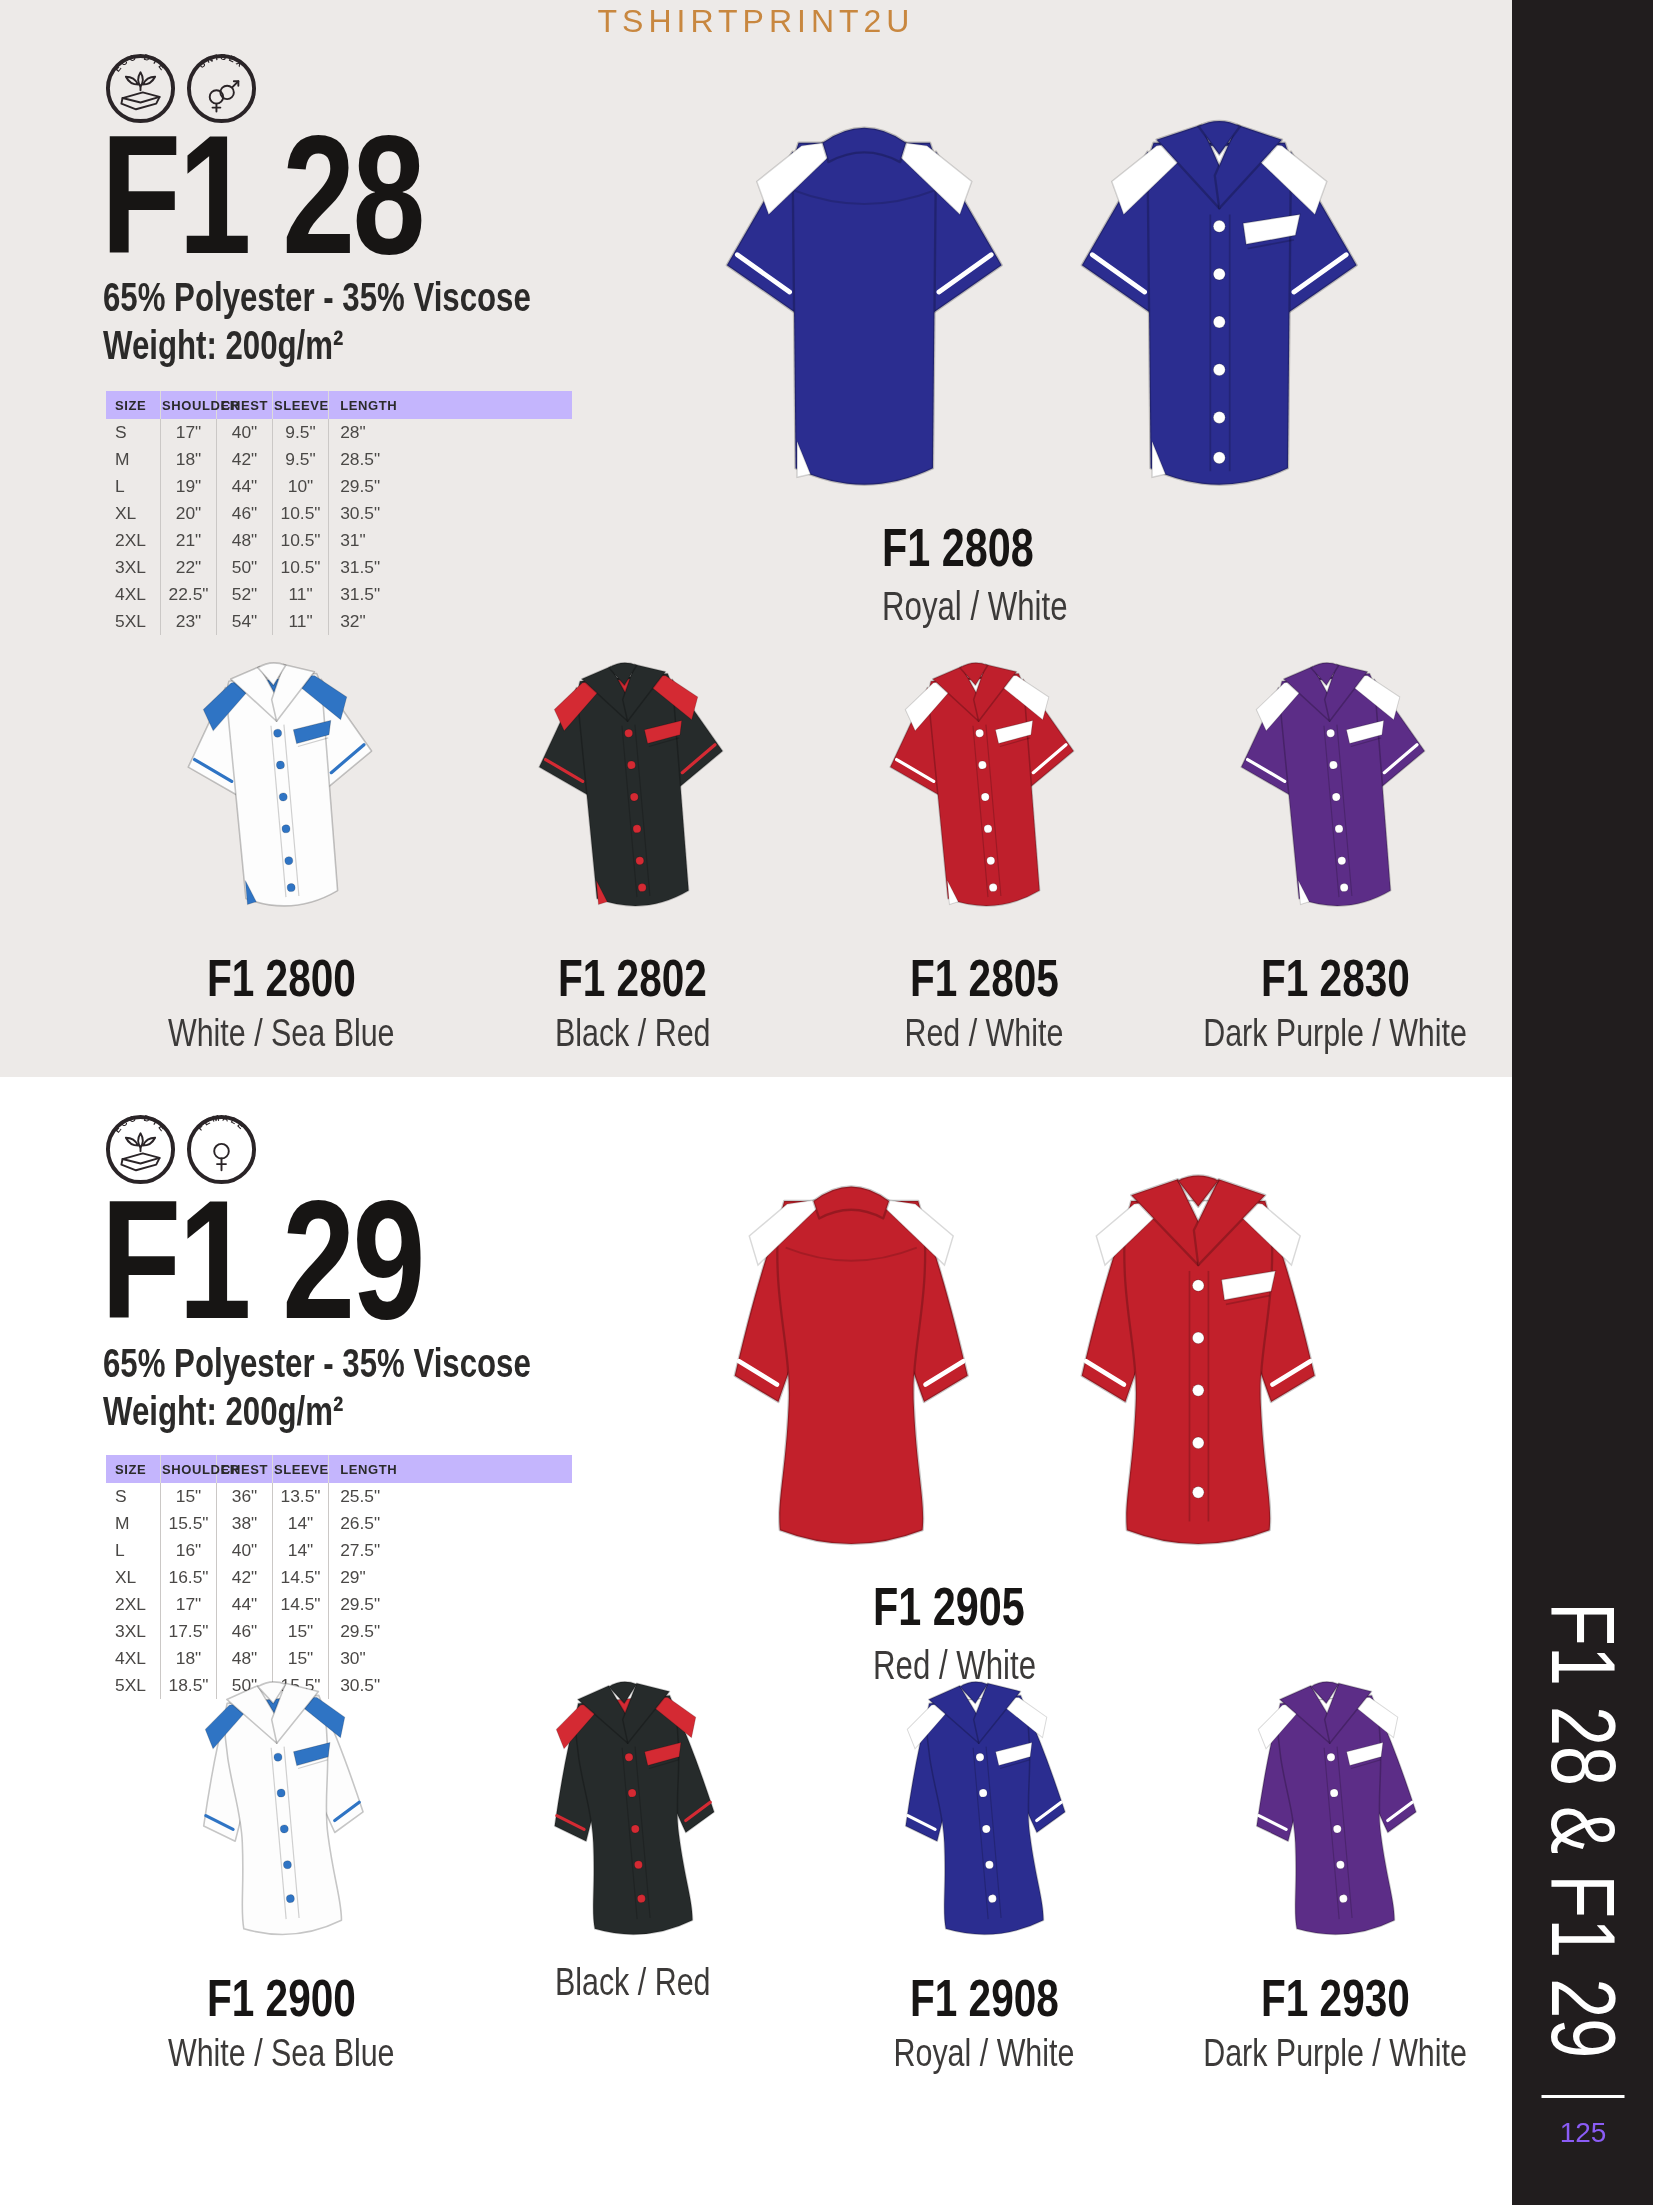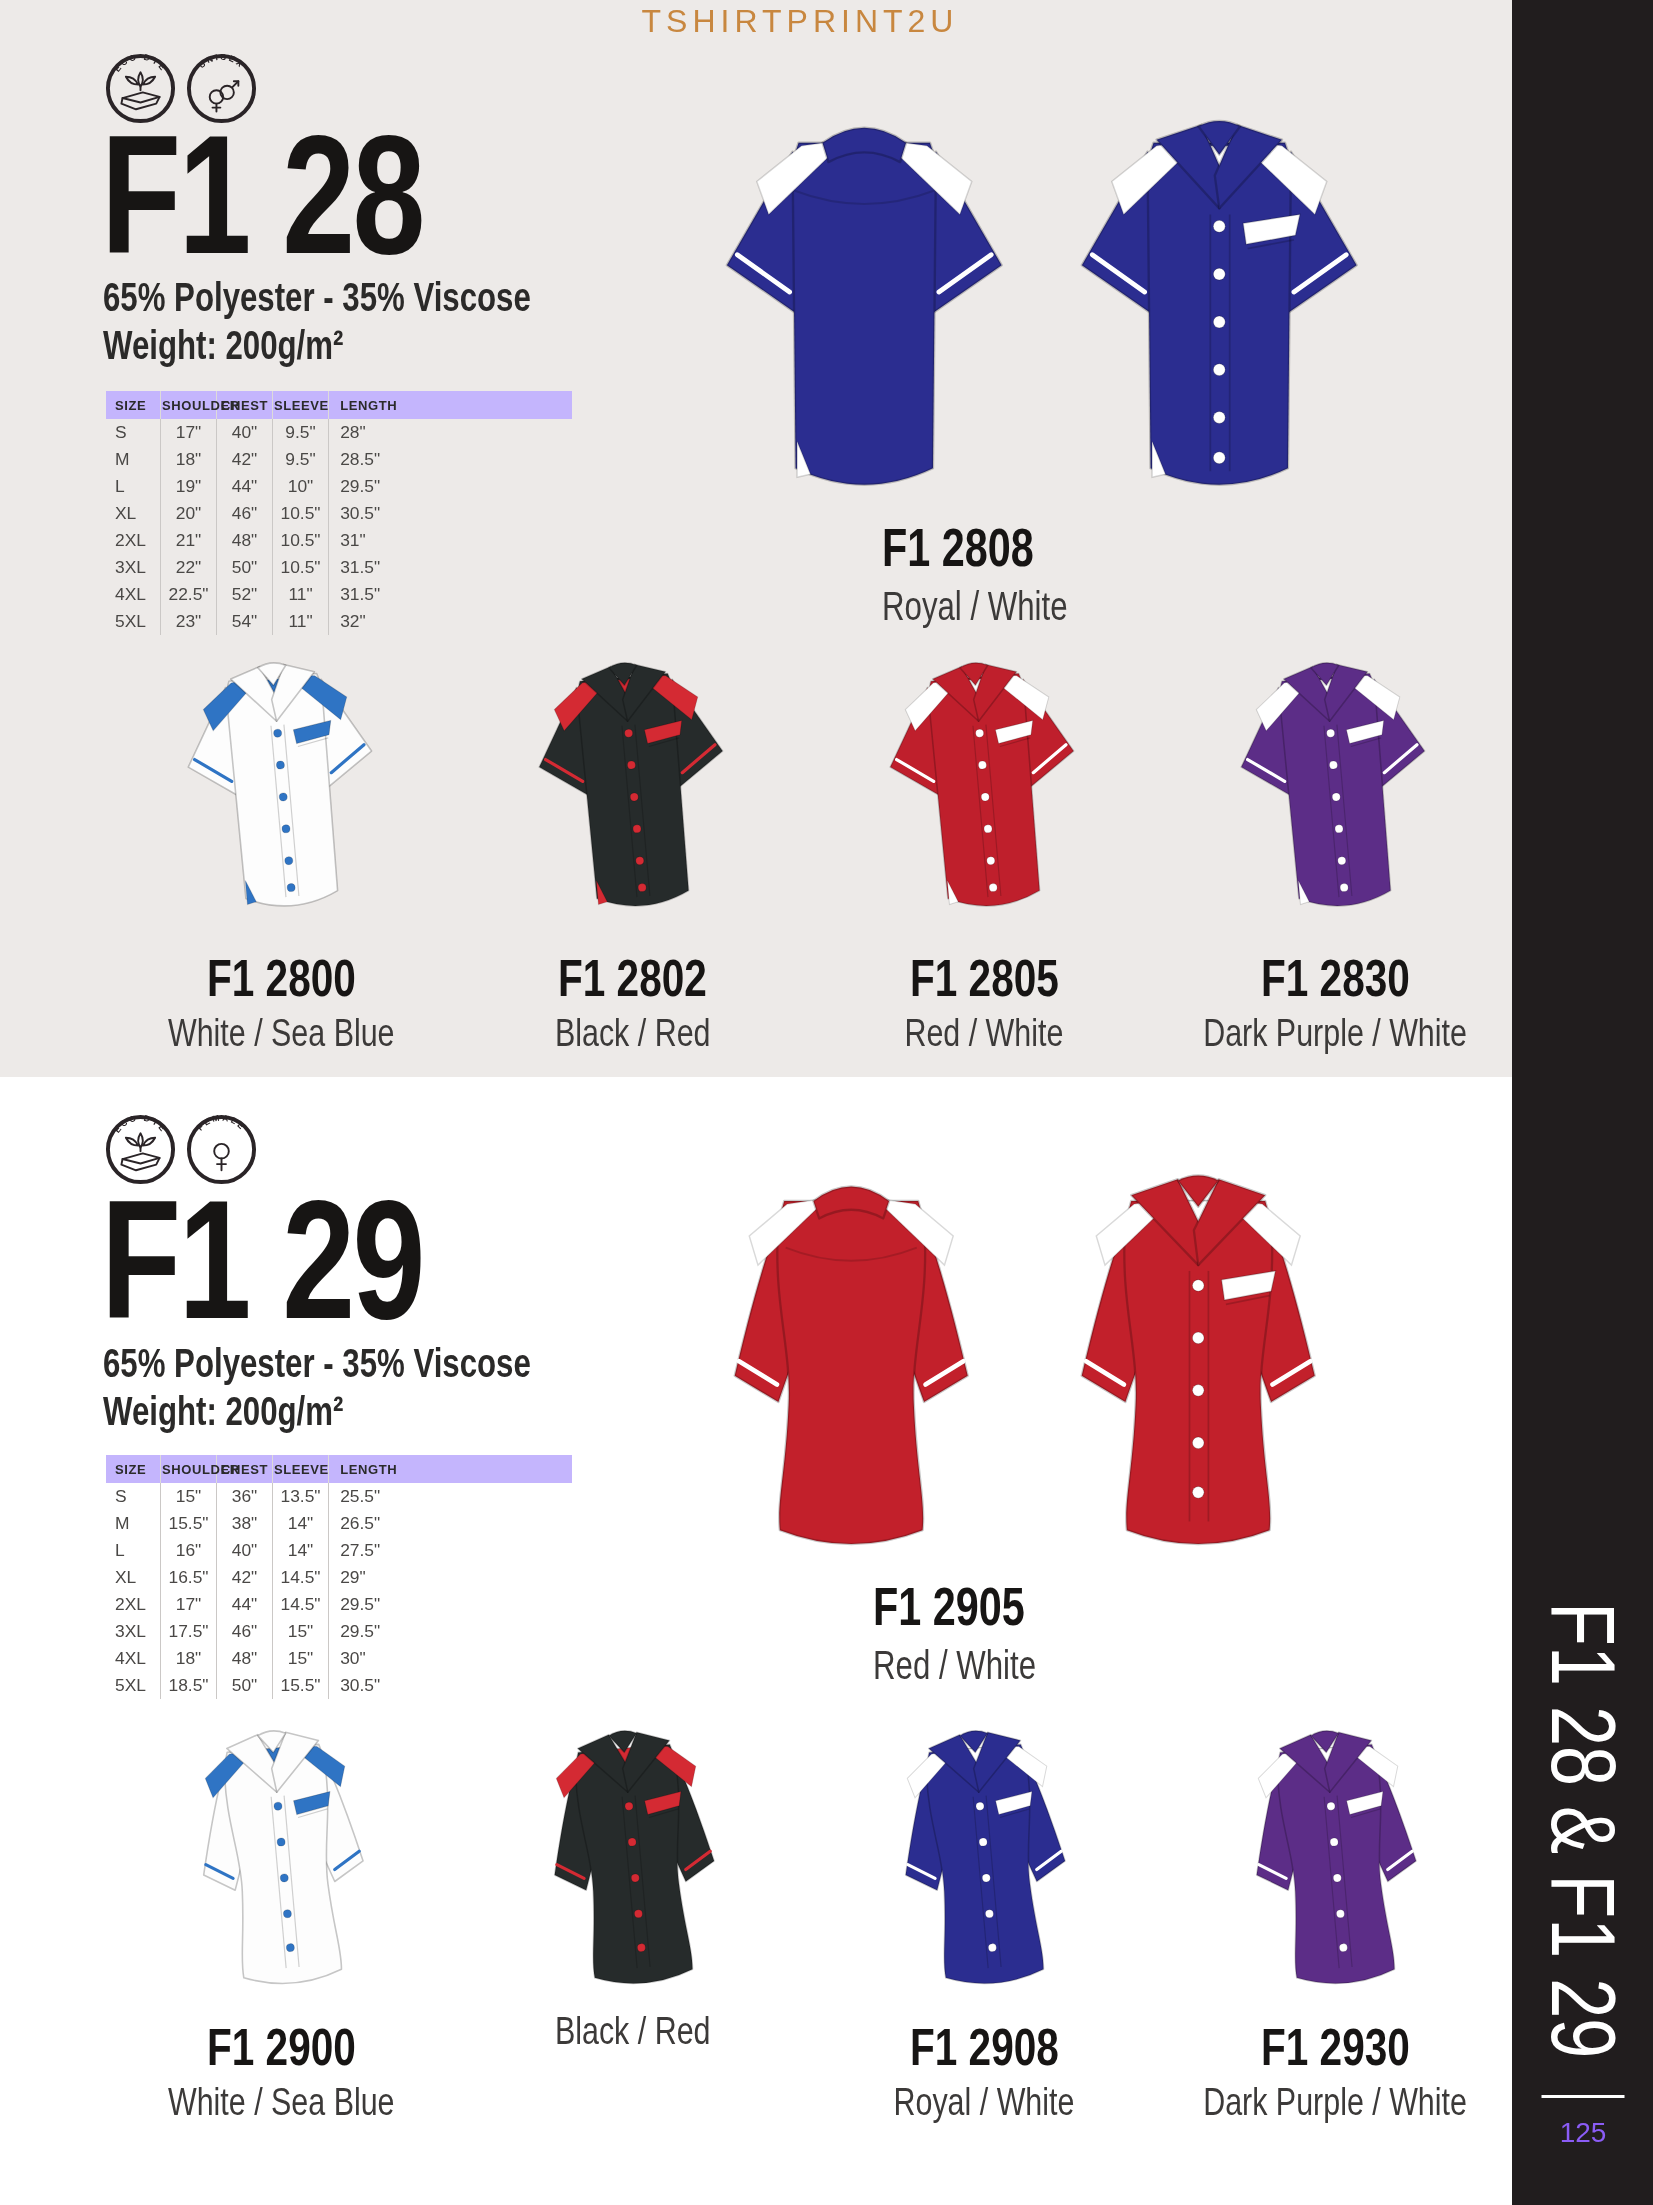--- a/index.html
+++ b/index.html
@@ -3,21 +3,21 @@
 <meta charset="utf-8">
 <style>
   html,body{margin:0;padding:0;background:#ffffff;}
   body{width:1654px;height:2205px;position:relative;overflow:hidden;
        font-family:"Liberation Sans", sans-serif;color:#2e2c2b;}
   .abs{position:absolute;}
   
   #gray-panel{left:0;top:0;width:1512px;height:1077px;background:#edeae8;}
   #sidebar{left:1512px;top:0;width:142px;height:2205px;background:#211d1e;}
   #brand{left:0;top:3.4px;width:1512px;text-align:center;font-size:32px;
-         letter-spacing:5px;color:#c8873f;font-weight:500;padding-left:44px;}
+         letter-spacing:5px;color:#c8873f;font-weight:500;}
   #footer{left:0;top:2149px;width:1512px;text-align:center;font-size:48px;
           color:#c8873f;white-space:pre;}
   .cndL{display:inline-block;transform:scaleX(.78);transform-origin:0 50%;white-space:nowrap;}
   .cndC{display:inline-block;transform:scaleX(.78);transform-origin:50% 50%;white-space:nowrap;}
   
   #sidebar-title{position:absolute;top:1602px;left:50%;
       transform:translateX(-50%) scaleY(.8);transform-origin:top center;
       writing-mode:vertical-rl;font-size:90px;line-height:1.2;color:#fff;
       white-space:nowrap;font-weight:400;}
   #sidebar-line{position:absolute;top:2095px;left:50%;transform:translateX(-50%);
@@ -63,21 +63,21 @@
   .hero{display:flex;gap:26px;align-items:flex-end;justify-content:center;}
   #hero-1{left:627px;top:72px;width:829px;height:455px;}
   #hero-2{left:610px;top:1130px;width:829px;height:443px;}
   #hero-1 svg{height:448px;} #hero-2 svg{height:437px;}
   .hero-label{line-height:1;}
   .hero-code{font-size:53px;font-weight:700;color:#171514;}
   .hero-colorway{font-size:40px;color:#3c3a39;margin-top:12.3px;}
   #hero-label-1{left:882px;top:521px;}
   #hero-label-2{left:873px;top:1580px;}
   .variants{left:106px;width:1405px;display:flex;position:absolute;}
-  #variants-1{top:626px;} #variants-2{top:1695px;}
+  #variants-1{top:626px;} #variants-2{top:1646px;}
   .vcard{flex:1 1 0;text-align:center;}
   .vshirt{height:307px;display:flex;align-items:flex-end;justify-content:center;}
   .vshirt svg{height:300px;transform:rotate(-5deg);}
   .v-code{font-size:52px;font-weight:700;color:#171514;margin-top:19px;line-height:1;}
   .v-colorway{font-size:39px;color:#3c3a39;margin-top:9px;line-height:1;}
 </style>
 </head>
 <body>
 
 <div class="abs" id="gray-panel"></div>

